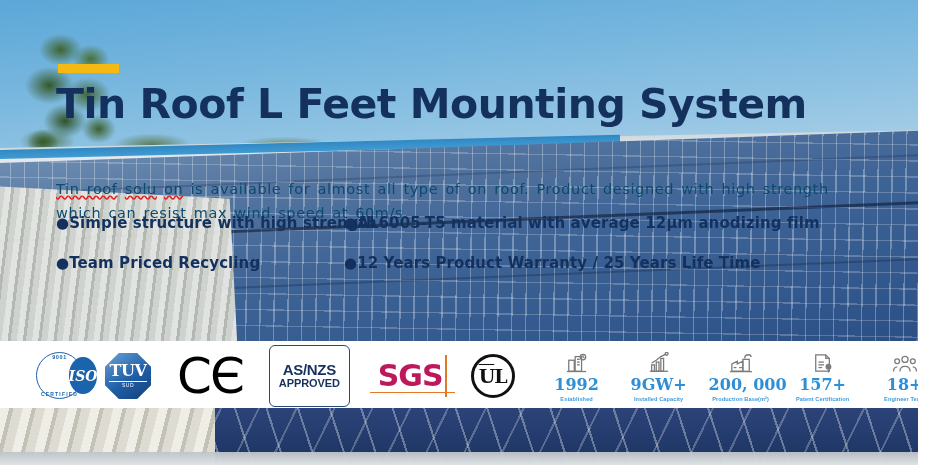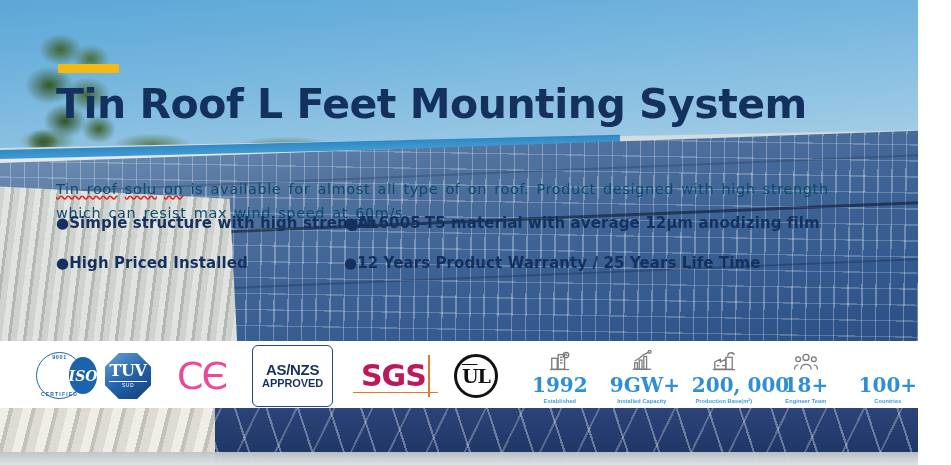--- a/index.html
+++ b/index.html
@@ -151,21 +151,21 @@
         align-items:center; justify-content:center;
         background:linear-gradient(145deg,#6ba3d8,#1f5fa8 55%,#163f77);
         clip-path:polygon(30% 0,70% 0,100% 30%,100% 70%,70% 100%,30% 100%,0 70%,0 30%); }
   .tuv .lbl{ text-align:center; color:#fff; line-height:1; }
   .tuv .lbl b{ font-size:16px; letter-spacing:-.4px; display:block;
                font-family:"DejaVu Serif","Liberation Serif",serif; }
   .tuv .lbl i{ font-size:5px; font-style:normal; display:block; margin-top:2px;
                border-top:1px solid #fff; padding-top:1px; letter-spacing:.5px; }
 
   
-  .ce{ font-size:38px; color:#ec4899; font-weight:400; letter-spacing:-2px;
+  .ce{ font-size:50px; color:#000000; font-weight:400; letter-spacing:-2px;
        font-family:"DejaVu Sans","Liberation Sans",sans-serif; line-height:1;
        padding:0 4px; }
 
   
   .asnzs{ border:1.6px solid #25487d; border-radius:6px; padding:16px 9px;
           text-align:center; color:#17315e; line-height:1.05; }
   .asnzs b{ font-size:15px; display:block; letter-spacing:-.3px; }
   .asnzs span{ font-size:11px; display:block; font-weight:700; letter-spacing:-.1px; }
 
   
@@ -181,21 +181,21 @@
   .ul{ width:44px; height:44px; border-radius:50%; border:3px solid #111;
        display:flex; align-items:center; justify-content:center;
        font-size:19px; font-weight:700; color:#111; letter-spacing:-1px;
        font-family:"DejaVu Serif","Liberation Serif",serif; position:relative; }
   .ul span.u{ text-decoration:overline; }
 
   
   .stat{ width:64px; text-align:center; color:#2f8fd6; }
   .stat .ico{ height:24px; display:flex; align-items:flex-end; justify-content:center;
               margin-bottom:3px; }
-  .stat .num{ font-size:20px; font-weight:700; color:#2f8fd6; line-height:1;
+  .stat .num{ font-size:16px; font-weight:700; color:#2f8fd6; line-height:1;
               font-family:"DejaVu Serif","Liberation Serif",serif; white-space:nowrap; }
   .stat .lab{ font-size:5.6px; color:#3d9ad8; margin-top:3px; letter-spacing:.1px;
               white-space:nowrap; font-weight:600; }
 </style>
 </head>
 <body>
 
 <div id="banner">
 
   <div class="photo">
@@ -217,21 +217,21 @@
     <div class="title">Tin Roof L Feet Mounting System</div>
 
     <div class="desc"><span class="misspell">Tin roof</span> <span class="misspell">solu</span>&nbsp;<span class="misspell">on</span><span> is available for almost all type of on roof. Product designed with high strength which can resist max wind speed at 60m/s.</span></div>
 
     <div class="bullets">
       <div class="brow">
         <div class="bcol c1">●Simple structure with high strength</div>
         <div class="bcol">●AL6005-T5 material with average 12μm anodizing film</div>
       </div>
       <div class="brow">
-        <div class="bcol c1">●High Priced Installed</div>
+        <div class="bcol c1">●Team Priced Recycling</div>
         <div class="bcol">●12 Years Product Warranty / 25 Years Life Time</div>
       </div>
     </div>
   </div>
 
   <div class="strip">
 
     <div class="badges">
 
       <div class="iso">
@@ -305,20 +305,35 @@
             <line x1="1" y1="21.4" x2="25" y2="21.4"></line>
             <path d="M17 7 q0-4 4-4 q3 0 3 2.5"></path>
             <line x1="5" y1="17" x2="8" y2="17"></line>
               <line x1="11" y1="17" x2="14" y2="17"></line>
           </svg>
         </div>
         <div class="num">200, 000</div>
         <div class="lab">Production Base(m²)</div>
       </div>
 
+      <div class="stat">
+        <div class="ico">
+          <svg width="20" height="22" viewBox="0 0 22 24" fill="none" stroke="#7b7b7b" stroke-width="1.4">
+            <path d="M3 3 h11 l4 4 v14 H3 Z"></path>
+              <polyline points="14,3 14,7 18,7"></polyline>
+            <line x1="6" y1="11" x2="12" y2="11"></line>
+              <line x1="6" y1="14" x2="12" y2="14"></line>
+            <line x1="6" y1="17" x2="10" y2="17"></line>
+            <circle cx="17" cy="16" r="3.2" fill="#7b7b7b" stroke="none"></circle>
+            <path d="M17 19 l0 3.5" stroke="#7b7b7b"></path>
+          </svg>
+        </div>
+        <div class="num">157+</div>
+        <div class="lab">Patent Certification</div>
+      </div>
 
       <div class="stat">
         <div class="ico">
           <svg width="24" height="20" viewBox="0 0 26 20" fill="none" stroke="#7b7b7b" stroke-width="1.4">
             <circle cx="13" cy="5" r="3.3"></circle>
               <path d="M7.5 18 q0-5.5 5.5-5.5 q5.5 0 5.5 5.5"></path>
             <circle cx="4.5" cy="7" r="2.6"></circle>
               <path d="M0.6 18 q0-4.5 4-4.9"></path>
             <circle cx="21.5" cy="7" r="2.6"></circle>
               <path d="M25.4 18 q0-4.5 -4-4.9"></path>

